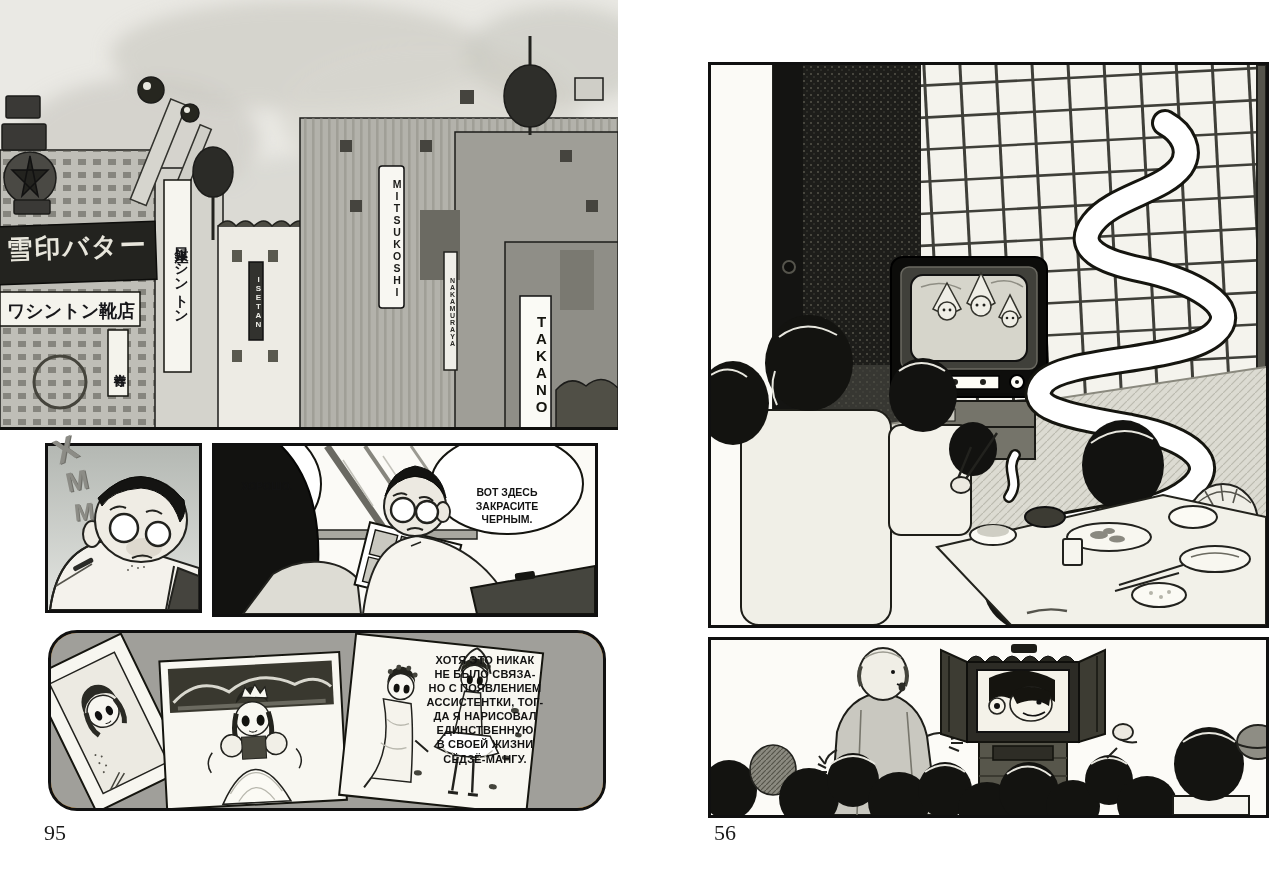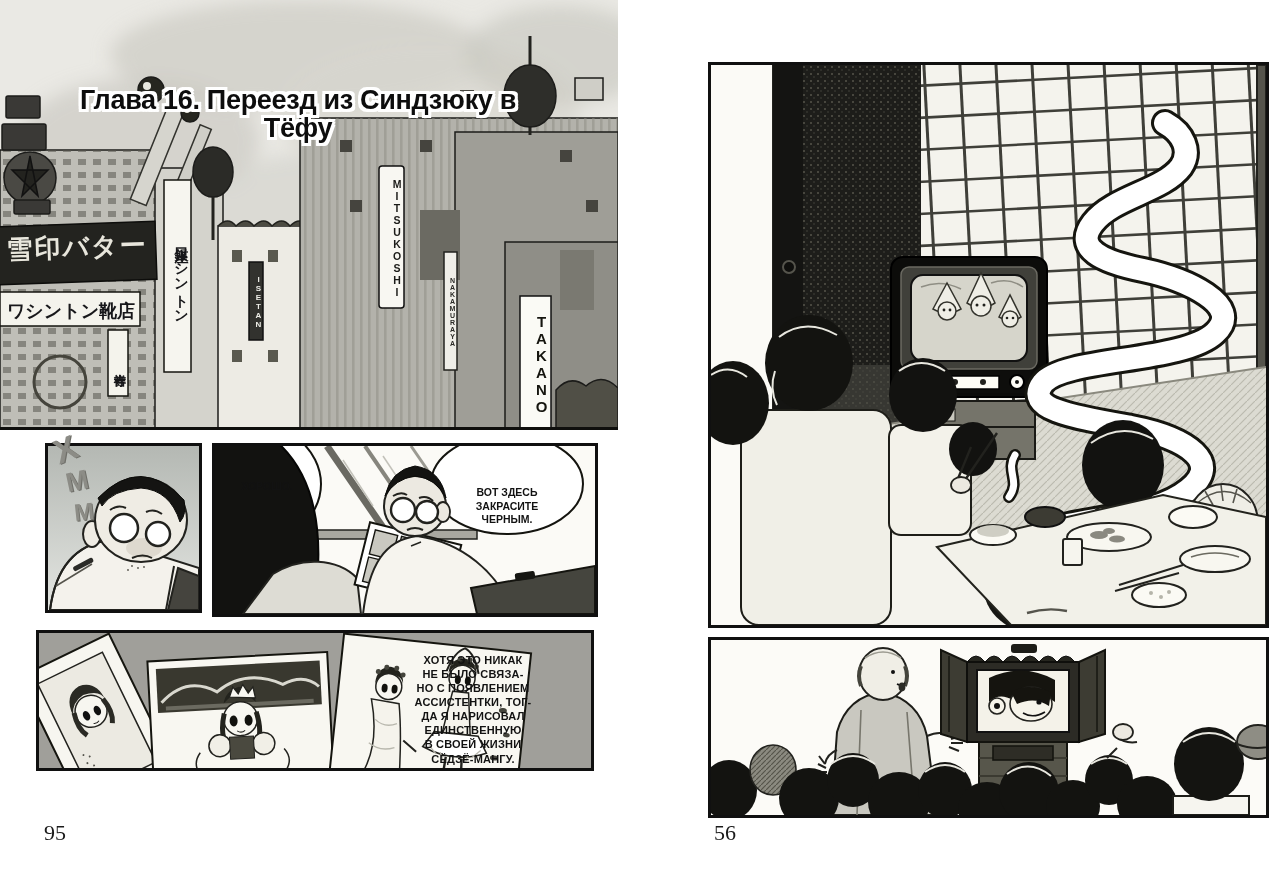--- a/index.html
+++ b/index.html
@@ -147,21 +147,20 @@
     <div class="hsign abs" style="left:2px;top:230px;width:150px;font-size:26px;color:#e8e6dc;transform:rotate(-2deg);letter-spacing:2px;">雪印バター</div>
     <div class="hsign abs" style="left:2px;top:299px;width:138px;font-size:18px;color:#17171a;">ワシントン靴店</div>
     <div class="vsign abs" style="left:167px;top:186px;height:182px;width:22px;font-size:14px;">銀座ワシントン</div>
     <div class="vsign abs" style="left:110px;top:334px;height:60px;width:16px;font-size:12px;">吉祥寺</div>
     <div class="vsign abs" style="left:250px;top:266px;height:72px;width:12px;font-size:8px;color:#eeeee8;">ISETAN</div>
     <div class="vsign abs" style="left:381px;top:172px;height:132px;width:21px;font-size:10.5px;color:#1b1b18;">MITSUKOSHI</div>
     <div class="vsign abs" style="left:445px;top:256px;height:112px;width:11px;font-size:7px;color:#2a2a26;">NAKAMURAYA</div>
     <div class="vsign abs" style="left:522px;top:302px;height:124px;width:27px;font-size:15px;color:#15150f;">TAKANO</div>
   </div>
 
-  <div class="chapter abs" style="left:78px;top:86px;width:440px;font-size:27px;">Глава 16. Переезд из Синдзюку в Тёфу</div>
 
   <div class="abs" style="left:46px;top:430px;width:70px;height:110px;z-index:8;">
     <span class="sfx-letter" style="left:8px;top:0;font-size:34px;transform:rotate(-22deg);">Х</span>
     <span class="sfx-letter" style="left:20px;top:36px;font-size:27px;transform:rotate(-12deg);">М</span>
     <span class="sfx-letter" style="left:28px;top:68px;font-size:24px;transform:rotate(-6deg);">М</span>
   </div>
 
   <div class="panel" style="left:45px;top:443px;width:157px;height:170px;">
     <svg width="151" height="164" viewBox="0 0 151 164">
       <defs>
@@ -241,21 +240,21 @@
         <polygon points="256,142 380,120 380,168 262,168" fill="#45453e" stroke="#14140f" stroke-width="2"></polygon>
         <rect x="300" y="126" width="20" height="8" rx="2" fill="#161612" transform="rotate(-8 310 130)"></rect>
       </g>
     </svg>
     <div class="balloon-txt abs" style="left:12px;top:34px;width:80px;">ХОРОШО.</div>
     <div class="balloon-txt abs" style="left:238px;top:40px;width:108px;">ВОТ ЗДЕСЬ
 ЗАКРАСИТЕ
 ЧЕРНЫМ.</div>
   </div>
 
-  <div class="panel" style="left:36px;top:630px;width:558px;height:141px;">
+  <div class="panel" style="left:48px;top:630px;width:558px;height:181px;border-radius:29px;">
     <svg width="552" height="177" viewBox="0 0 552 177">
       <rect width="552" height="177" fill="#a09f9a"></rect>
 
       <g transform="rotate(-26 60 90)">
         <rect x="8" y="14" width="100" height="150" fill="#f7f6f0" stroke="#15150f" stroke-width="2"></rect>
         <rect x="22" y="28" width="72" height="122" fill="#eceae2" stroke="#22221e" stroke-width="1.5"></rect>
         <path d="M40,72 Q40,50 58,48 Q76,50 76,72 Q76,60 58,58 Q44,60 40,72 Z" fill="#2a2a24"></path>
         <circle cx="58" cy="76" r="16" fill="#f7f6f0" stroke="#22221e" stroke-width="1.5"></circle>
         <path d="M42,70 q-4,16 2,26 M74,70 q4,16 -2,26" stroke="#2a2a24" stroke-width="5" fill="none"></path>
         <ellipse cx="52" cy="78" rx="3.4" ry="5" fill="#111"></ellipse>

